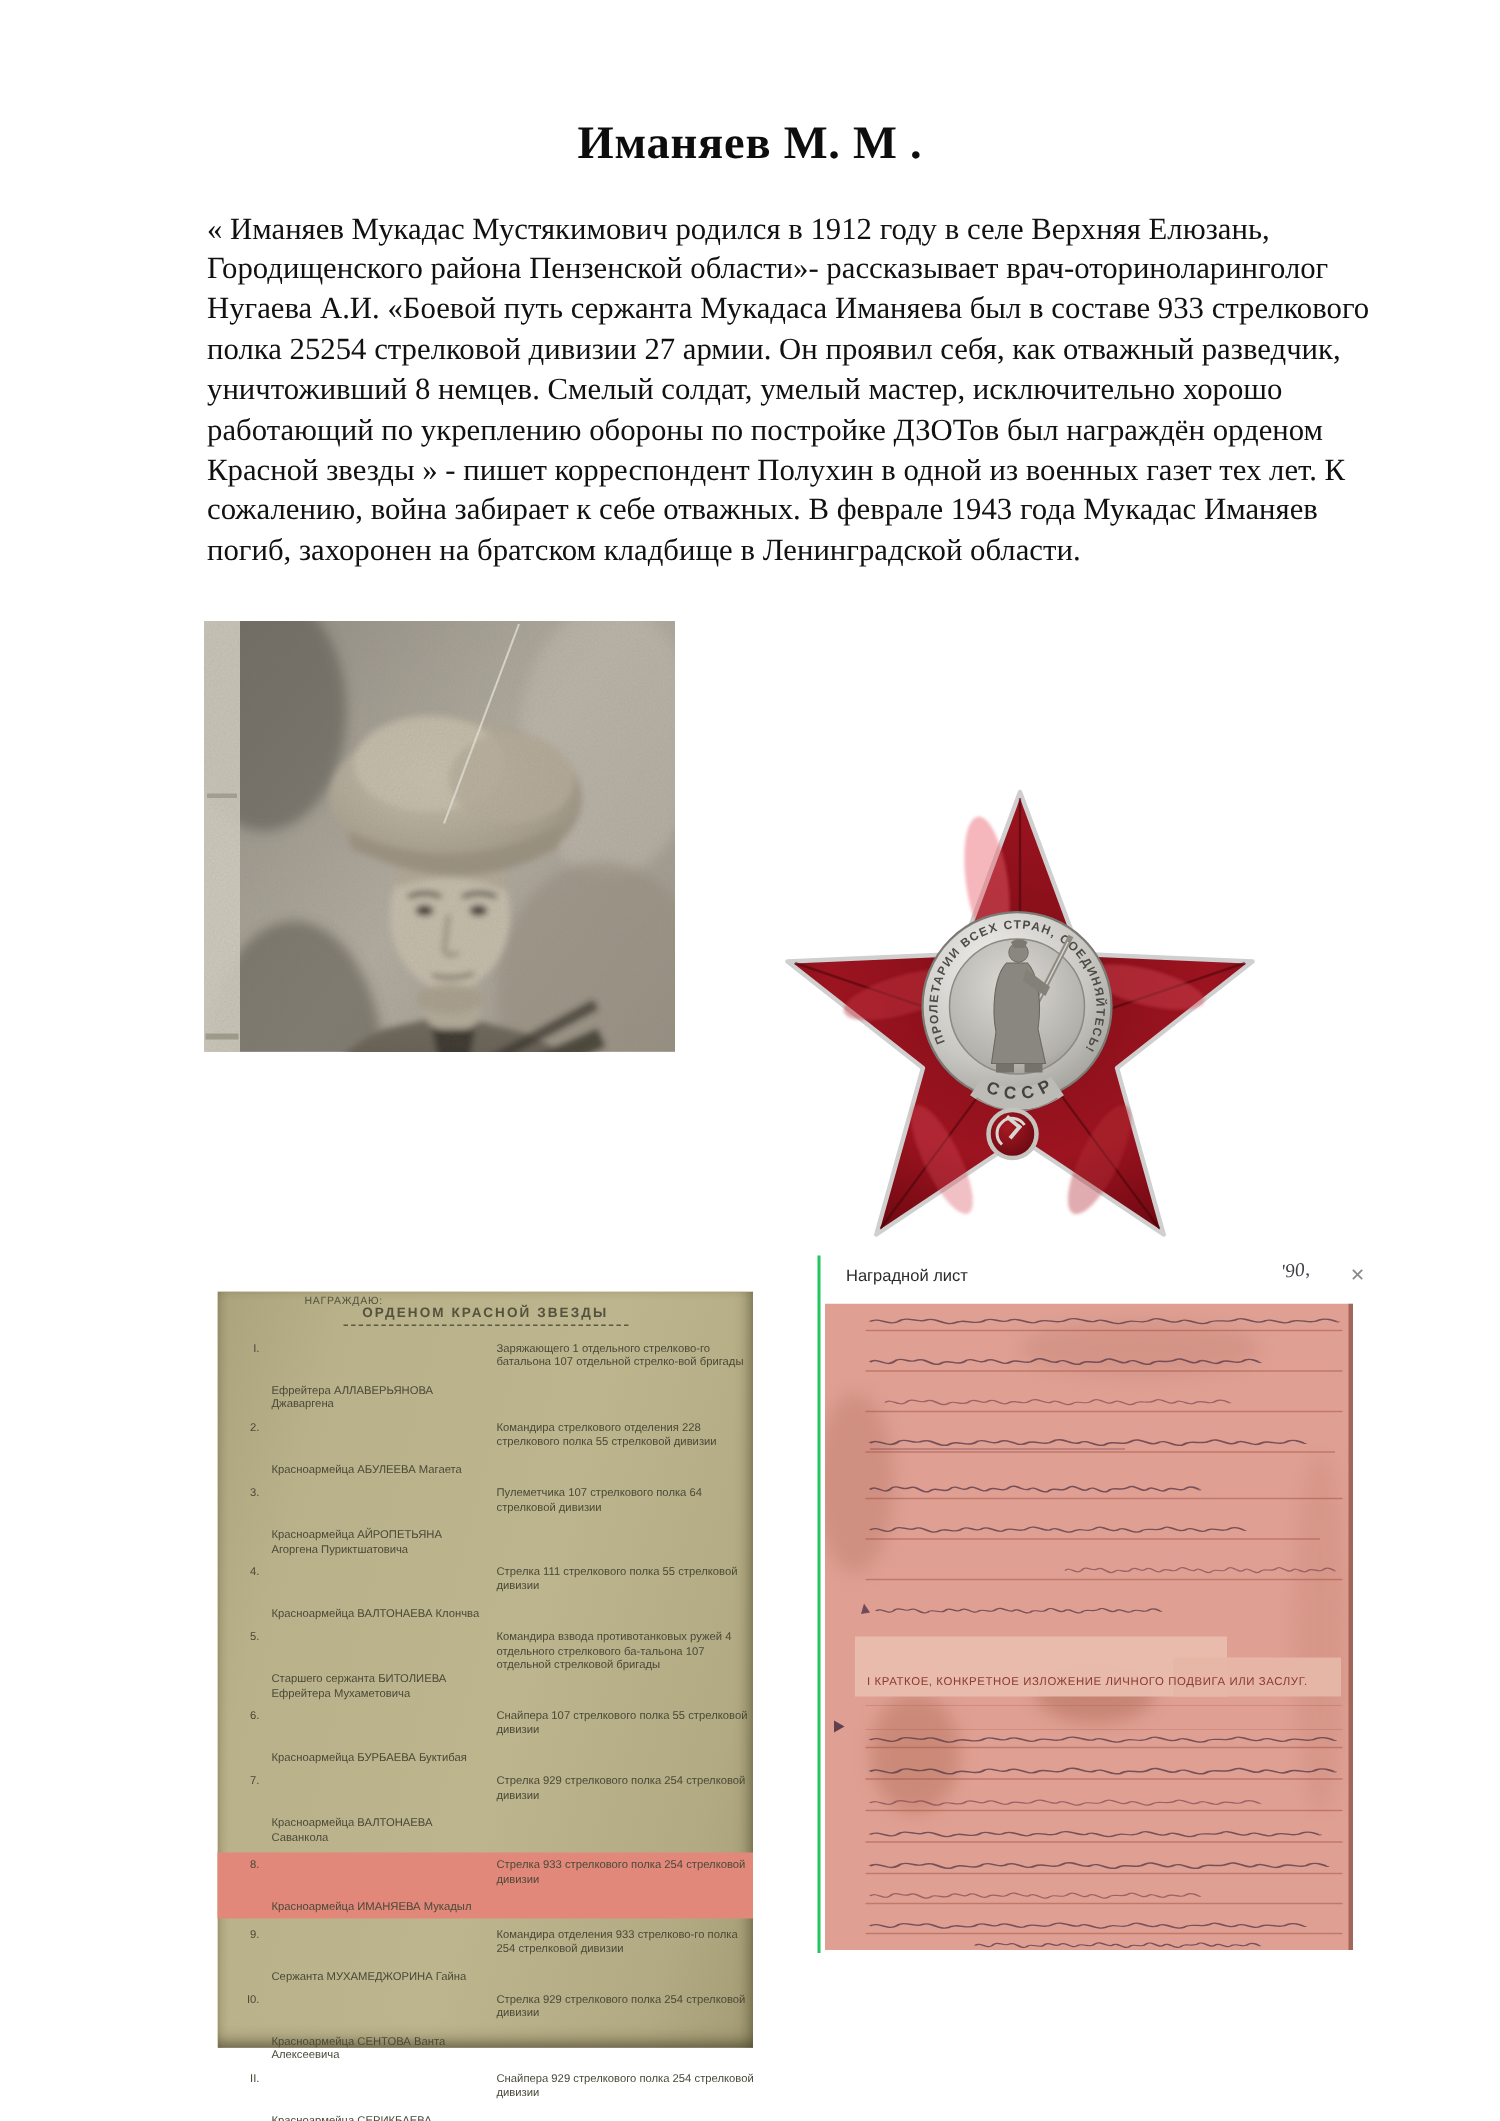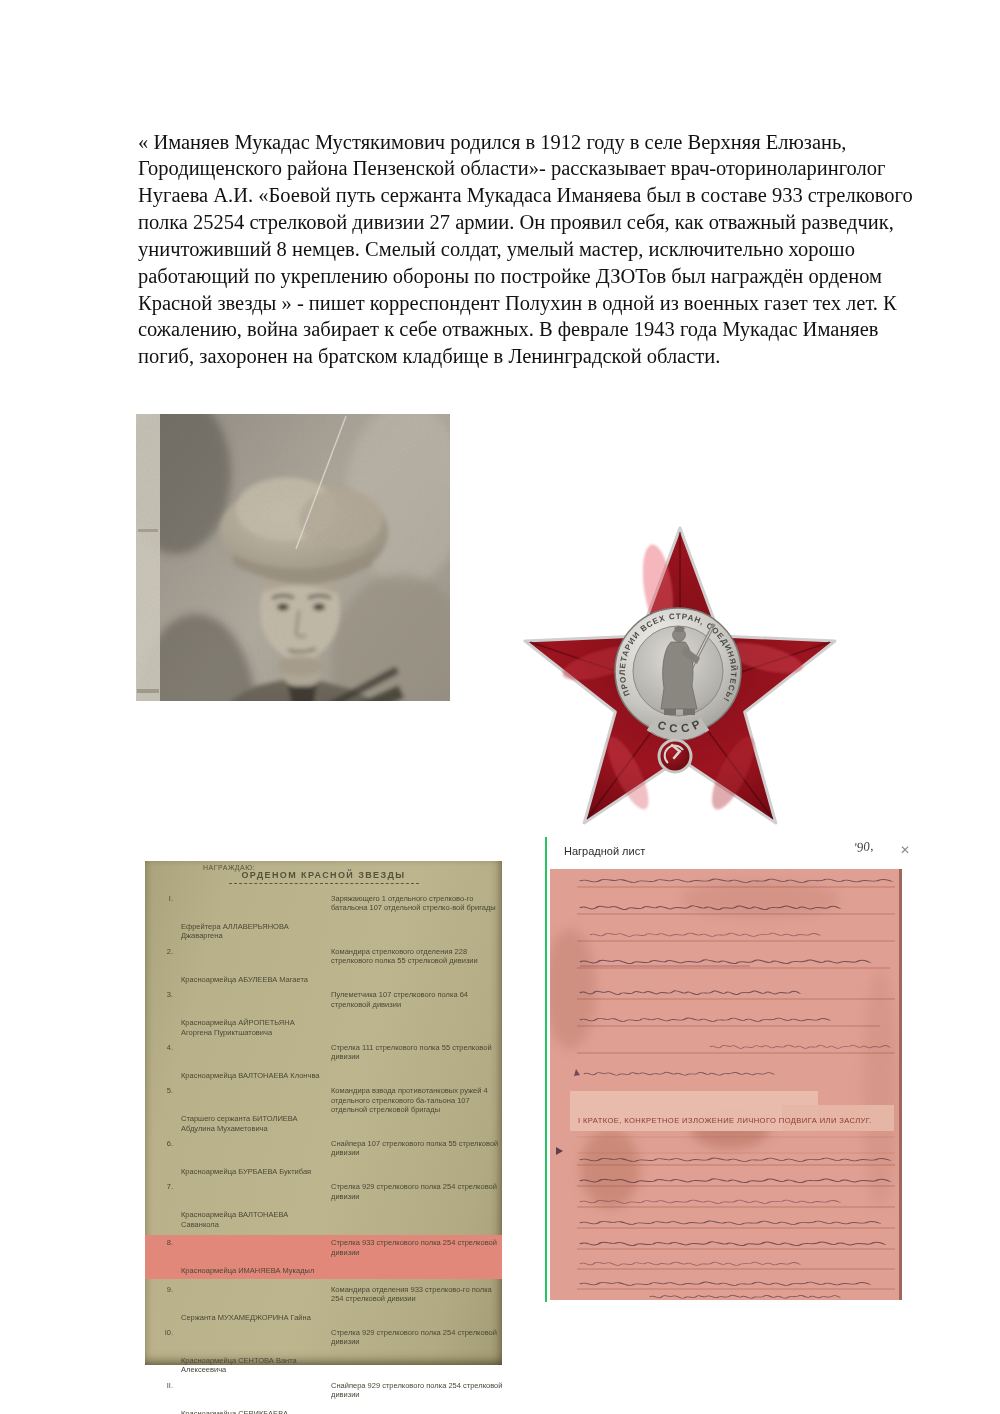--- a/index.html
+++ b/index.html
@@ -2,21 +2,21 @@
 <html><head>
 <meta charset="utf-8">
 <style>
   html,body{margin:0;padding:0;background:#ffffff;}
   .canvas{position:relative;width:1000px;height:1414px;background:#ffffff;overflow:hidden;
           font-family:"Liberation Serif", serif;}
 
   
   .page-title{position:absolute;top:56px;left:0;width:1000px;text-align:center;
               font-size:31px;font-weight:bold;color:#0d0d0d;letter-spacing:.5px;}
-  .bio{position:absolute;left:138px;top:108px;width:795px;font-size:20.5px;line-height:1.31;
+  .bio{position:absolute;left:138px;top:119px;width:795px;font-size:20.5px;line-height:1.31;
        color:#111;text-align:left;}
 
   
   .photo{position:absolute;left:136px;top:414px;width:314px;height:287px;overflow:hidden;}
   .photo svg{display:block;}
 
   
   .medal{position:absolute;left:508px;top:518px;width:350px;height:320px;}
   .medal svg{display:block;}
 
@@ -51,20 +51,21 @@
   .ink{stroke:#5d3c4a;stroke-width:.85;fill:none;vector-effect:non-scaling-stroke;opacity:.8;}
   .ink2{stroke:#7a4050;stroke-width:.8;fill:none;vector-effect:non-scaling-stroke;opacity:.65;}
   .rule{stroke:#a05244;stroke-width:1;opacity:.5;}
   .rule-faint{stroke:#a05244;stroke-width:.8;opacity:.25;}
 </style>
 </head>
 <body>
 
 <div class="canvas">
 
+  <h1 class="page-title">Иманяев М. М .</h1>
 
   <p class="bio">« Иманяев Мукадас Мустякимович родился в 1912 году в селе Верхняя Елюзань, Городищенского района Пензенской области»- рассказывает врач-оториноларинголог Нугаева А.И. «Боевой путь сержанта Мукадаса Иманяева был в составе 933 стрелкового полка 25254 стрелковой дивизии 27 армии. Он проявил себя, как отважный разведчик,  уничтоживший 8 немцев. Смелый солдат, умелый мастер, исключительно хорошо работающий по укреплению обороны по постройке ДЗОТов был  награждён орденом Красной звезды » - пишет корреспондент Полухин в одной из военных газет тех лет. К сожалению, война забирает к себе отважных. В феврале 1943 года Мукадас Иманяев погиб, захоронен на братском кладбище в Ленинградской области.</p>
 
   <div class="photo">
     <svg width="314" height="410" viewBox="0 0 314 410">
       <defs>
         <linearGradient id="pbg" x1="0" y1="0" x2="1" y2="1">
           <stop offset="0" stop-color="#8f8a80"></stop>
             <stop offset=".45" stop-color="#b3ada1"></stop>
           <stop offset=".75" stop-color="#a29c90"></stop>
@@ -252,21 +253,21 @@
         <span class="name">Красноармейца АЙРОПЕТЬЯНА Агоргена Пуриктшатовича</span>
         <span class="desc">Пулеметчика 107 стрелкового полка 64 стрелковой дивизии</span>
       </div>
       <div class="entry">
         <span class="num">4.</span>
         <span class="name">Красноармейца ВАЛТОНАЕВА Клончва</span>
         <span class="desc">Стрелка 111 стрелкового полка 55 стрелковой дивизии</span>
       </div>
       <div class="entry">
         <span class="num">5.</span>
-        <span class="name">Старшего сержанта БИТОЛИЕВА Абдулина Мухаметовича</span>
+        <span class="name">Старшего сержанта БИТОЛИЕВА Ефрейтера Мухаметовича</span>
         <span class="desc">Командира взвода противотанковых ружей 4 отдельного стрелкового ба-тальона 107 отдельной стрелковой бригады</span>
       </div>
       <div class="entry">
         <span class="num">6.</span>
         <span class="name">Красноармейца БУРБАЕВА Буктибая</span>
         <span class="desc">Снайпера 107 стрелкового полка  55 стрелковой дивизии</span>
       </div>
       <div class="entry">
         <span class="num">7.</span>
         <span class="name">Красноармейца ВАЛТОНАЕВА Саванкола</span>

